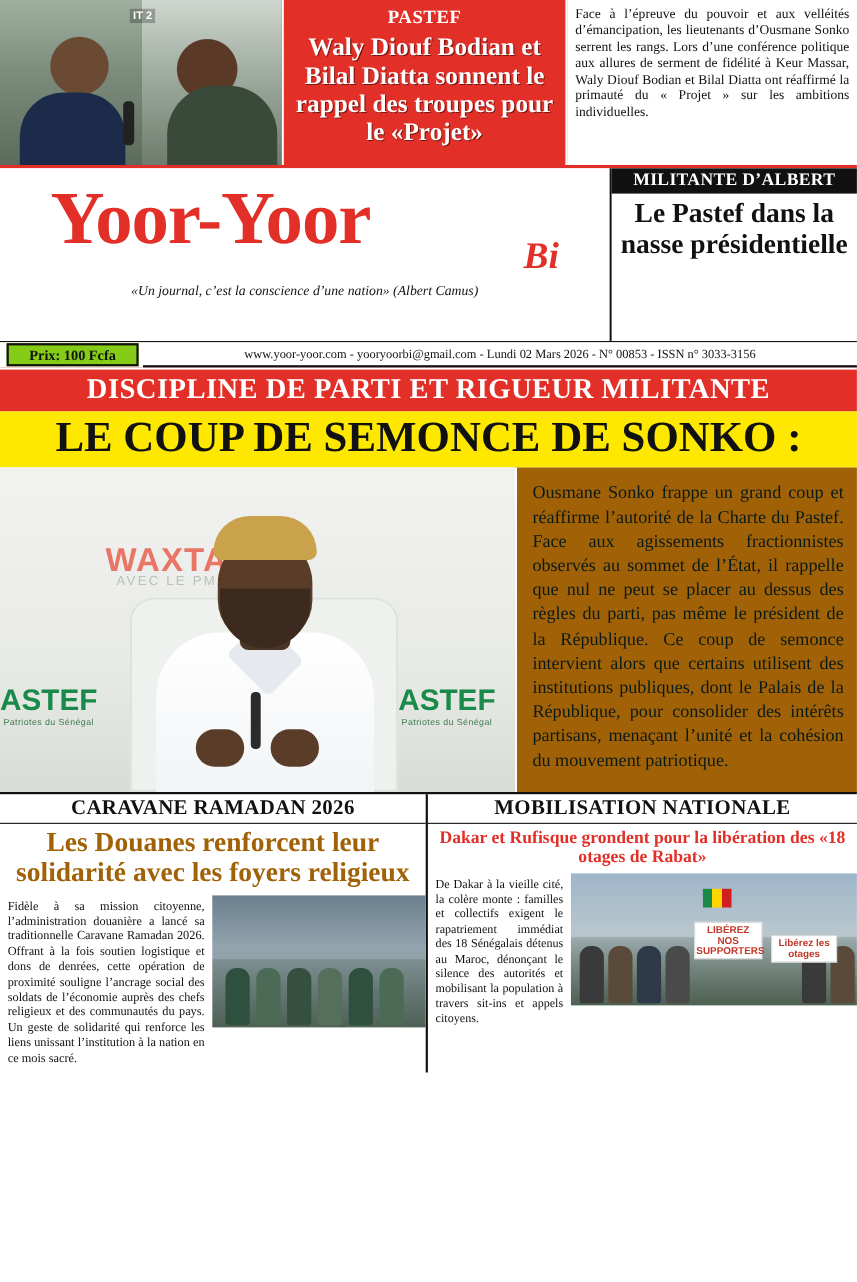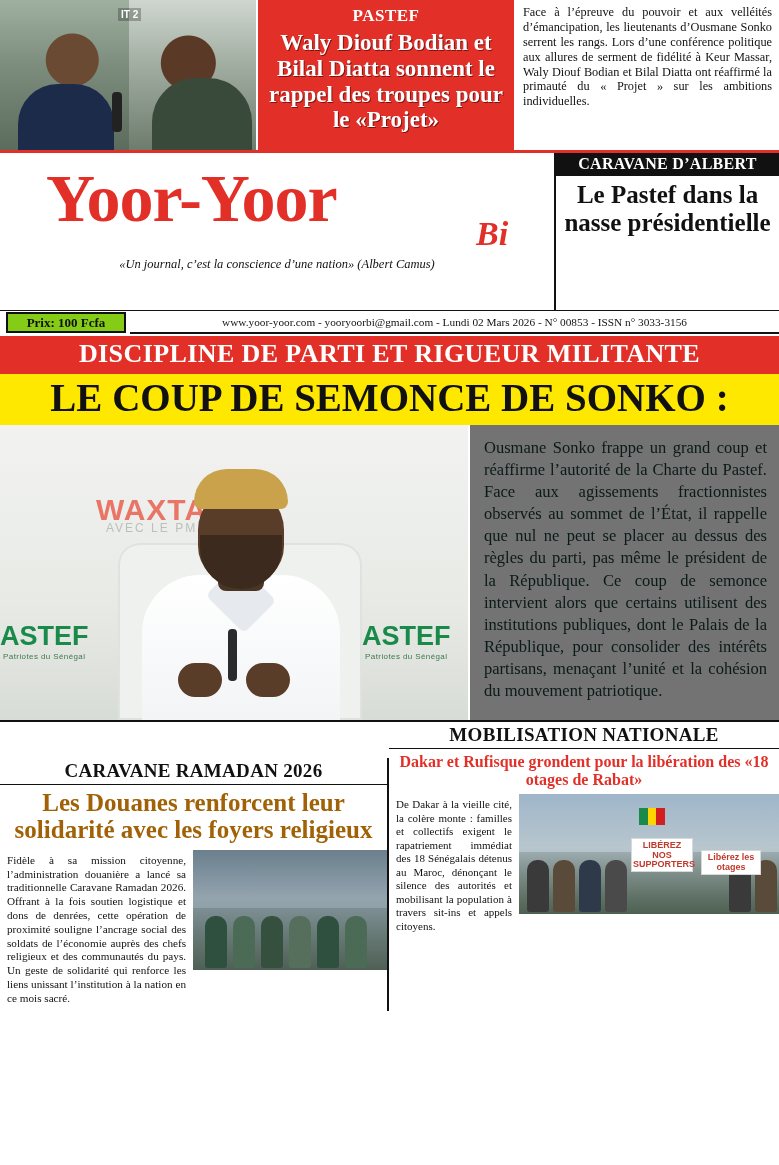--- a/index.html
+++ b/index.html
@@ -173,30 +173,30 @@
   }
   .mp-cap {
     position:absolute; left:194px; top:44px; width:94px; height:40px;
     background:#c9a24b; border-radius:46px 46px 10px 10px;
   }
   .mp-hand-l { position:absolute; left:178px; top:238px; width:44px; height:34px; background:#5a3d28; border-radius:18px;}
   .mp-hand-r { position:absolute; left:246px; top:238px; width:44px; height:34px; background:#5a3d28; border-radius:18px;}
   .mp-mic { position:absolute; left:228px; top:204px; width:9px; height:52px; background:#2b2b2b; border-radius:4px;}
 
   .teal-box {
-    width:311px; height:295px; background:#737373; color:#0a1a18;
+    width:311px; height:295px; background:#a16207; color:#0a1a18;
     padding:12px 12px 8px 14px;
     font-family:"Liberation Serif", serif; font-size:16.5px; line-height:1.34;
     text-align:justify; border-left:2px solid #fff;
   }
 
   
   .bottom { display:flex; width:779px; height:auto; border-top:2px solid #111; }
   .bcol { position:relative; }
-  .bcol-left { width:389px; border-right:2px solid #111;margin-top:36px; }
+  .bcol-left { width:389px; border-right:2px solid #111; }
   .bcol-right { width:390px; }
   .b-kicker {
     text-align:center; font-family:"Liberation Serif", serif; font-weight:bold;
     font-size:19px; padding:2px 0 2px 0; border-bottom:1px solid #111; letter-spacing:.3px;
   }
   .b-title {
     text-align:center; font-family:"Liberation Serif", serif; font-weight:bold;
     font-size:25px; line-height:1.1; padding:4px 6px 6px 6px; color:#a16207;
   }
   .b-title.red { color:#e23029; font-size:16px; }
@@ -249,21 +249,21 @@
 
   <div class="masthead">
     <div class="mast-left">
       <div class="logo-wrap">
         <div class="logo">Yoor-Yoor</div>
         <div class="logo-bi">Bi</div>
         <div class="mast-slogan">«Un journal, c’est la conscience d’une nation» (Albert Camus)</div>
       </div>
     </div>
     <div class="mast-right">
-      <div class="chronique-bar">CARAVANE D’ALBERT</div>
+      <div class="chronique-bar">MILITANTE D’ALBERT</div>
       <div class="chronique-body">Le Pastef dans la nasse présidentielle</div>
     </div>
   </div>
 
   <div class="infoline-wrap">
     <div class="price-box">Prix: 100 Fcfa</div>
     <div class="infoline">www.yoor-yoor.com  -  yooryoorbi@gmail.com - Lundi 02 Mars 2026 - N° 00853 - ISSN n° 3033-3156</div>
   </div>
 
   <div class="red-banner">DISCIPLINE DE PARTI ET RIGUEUR MILITANTE</div>

